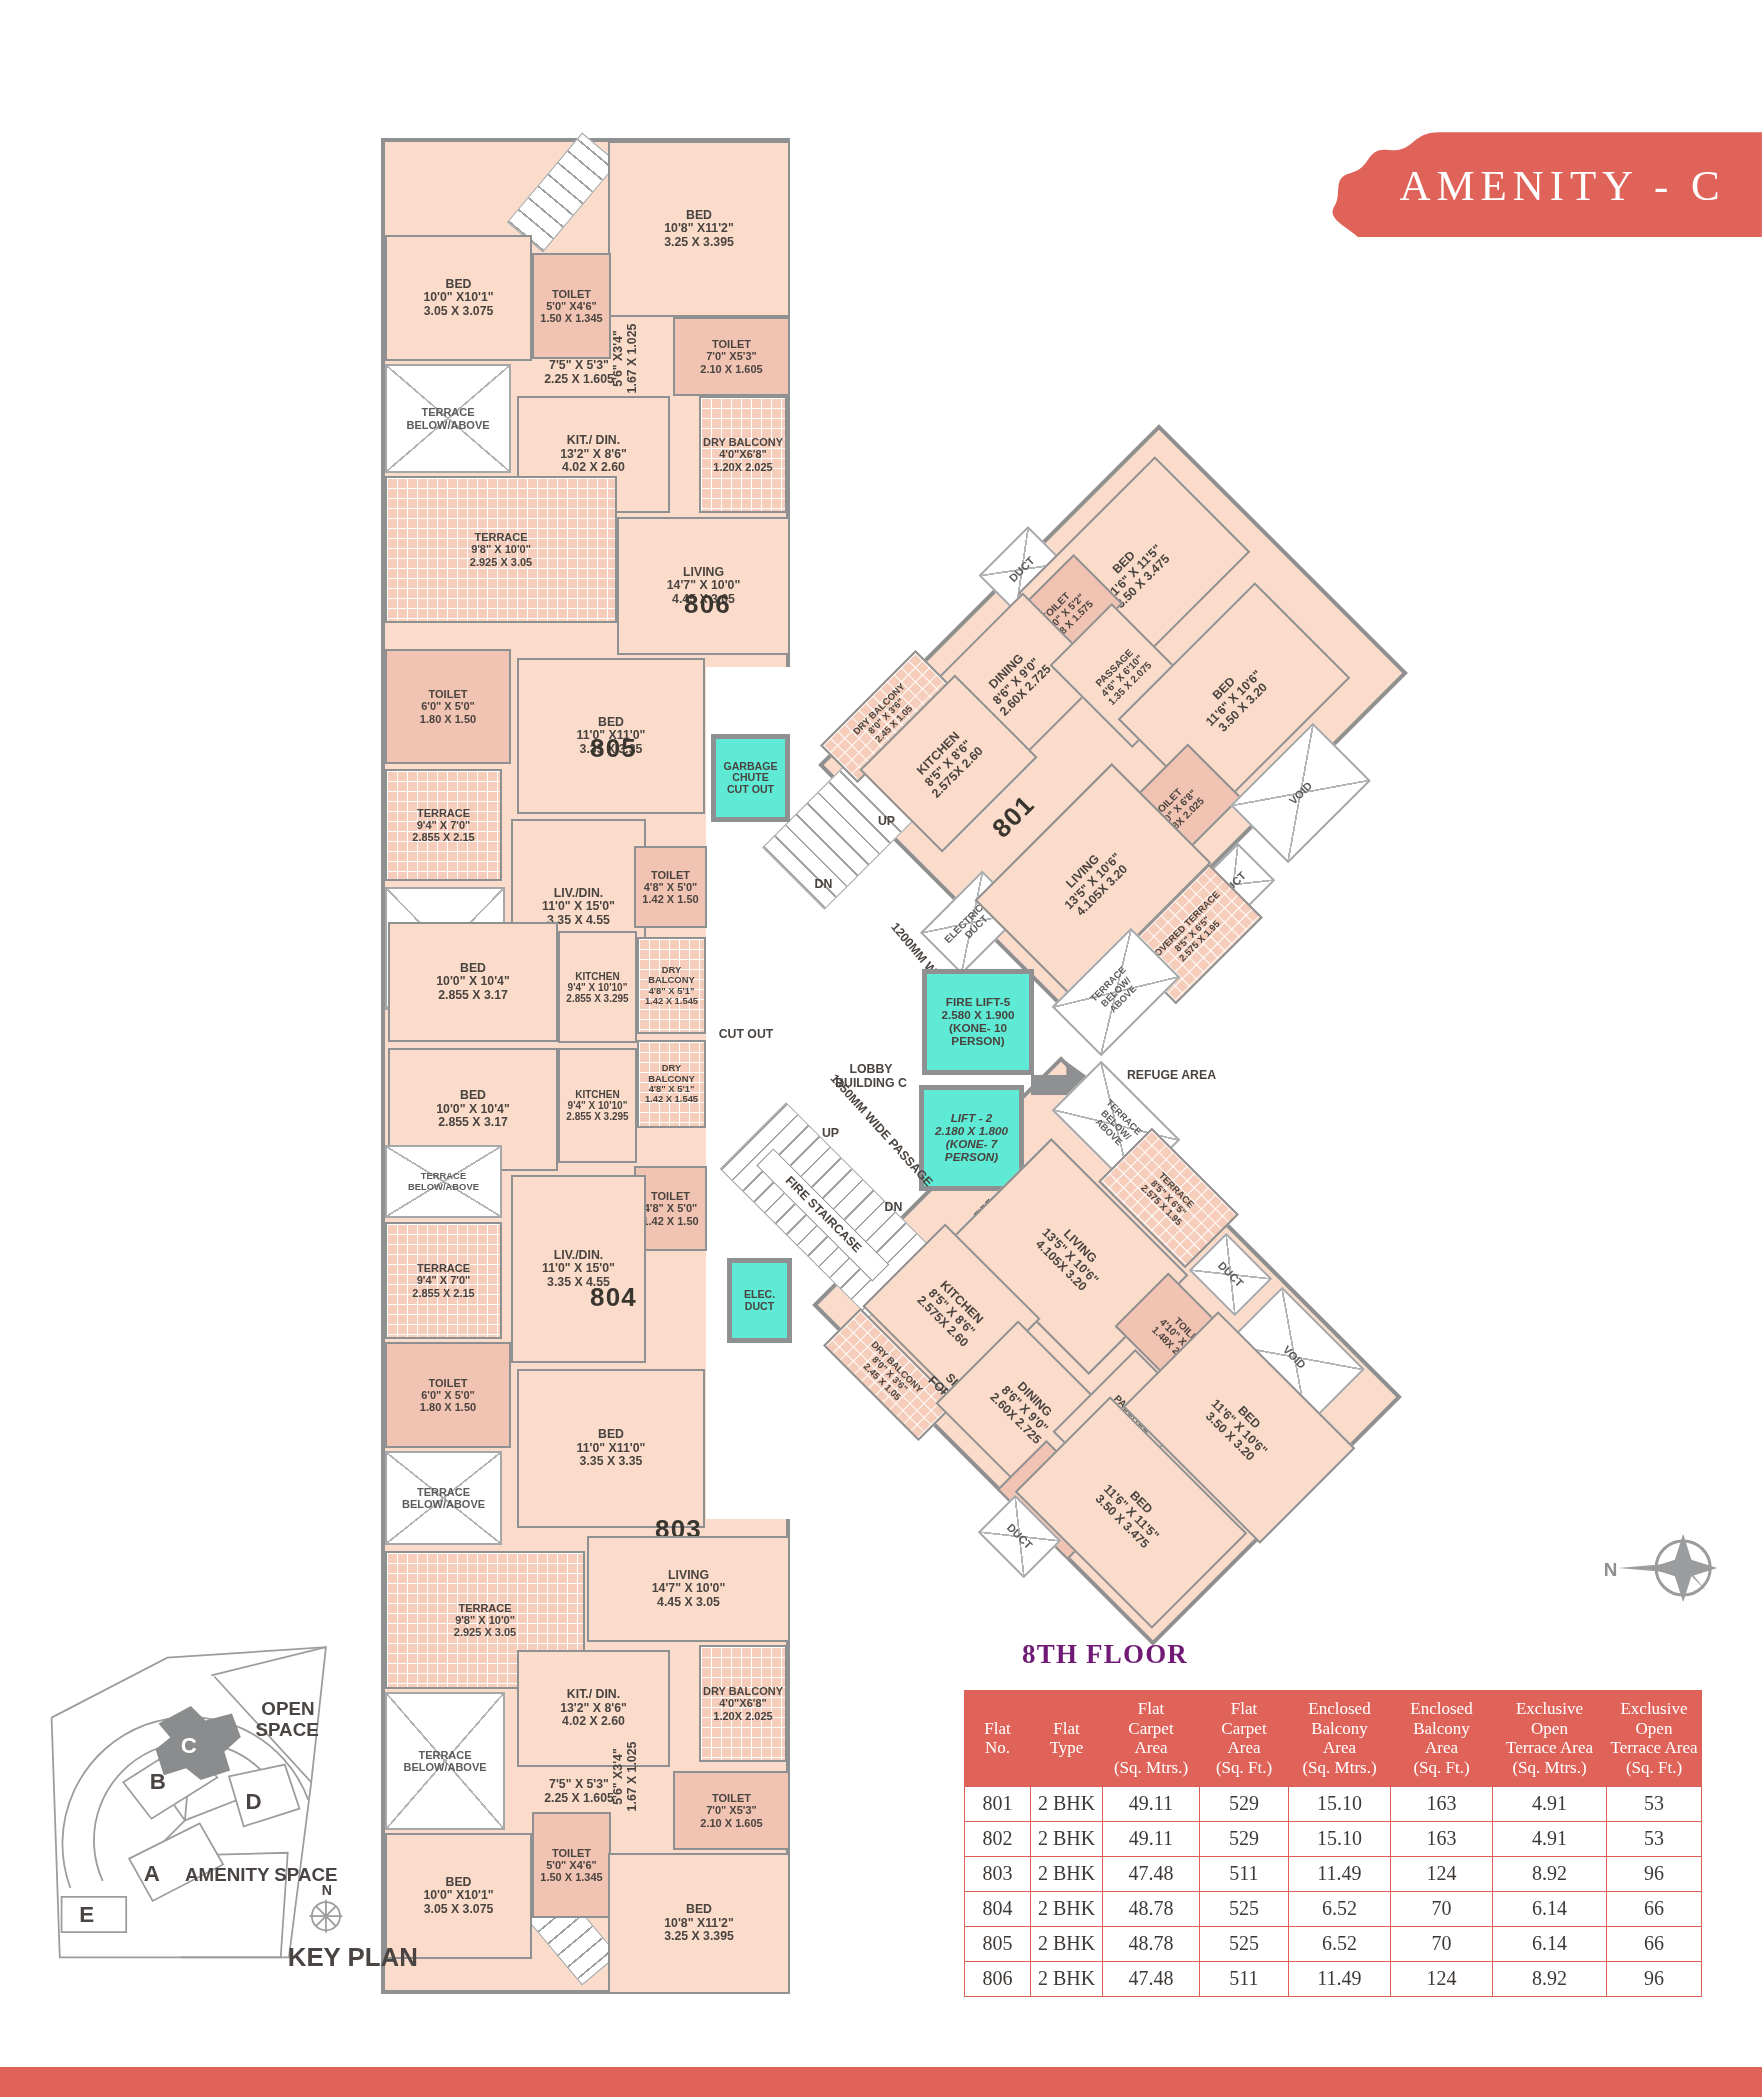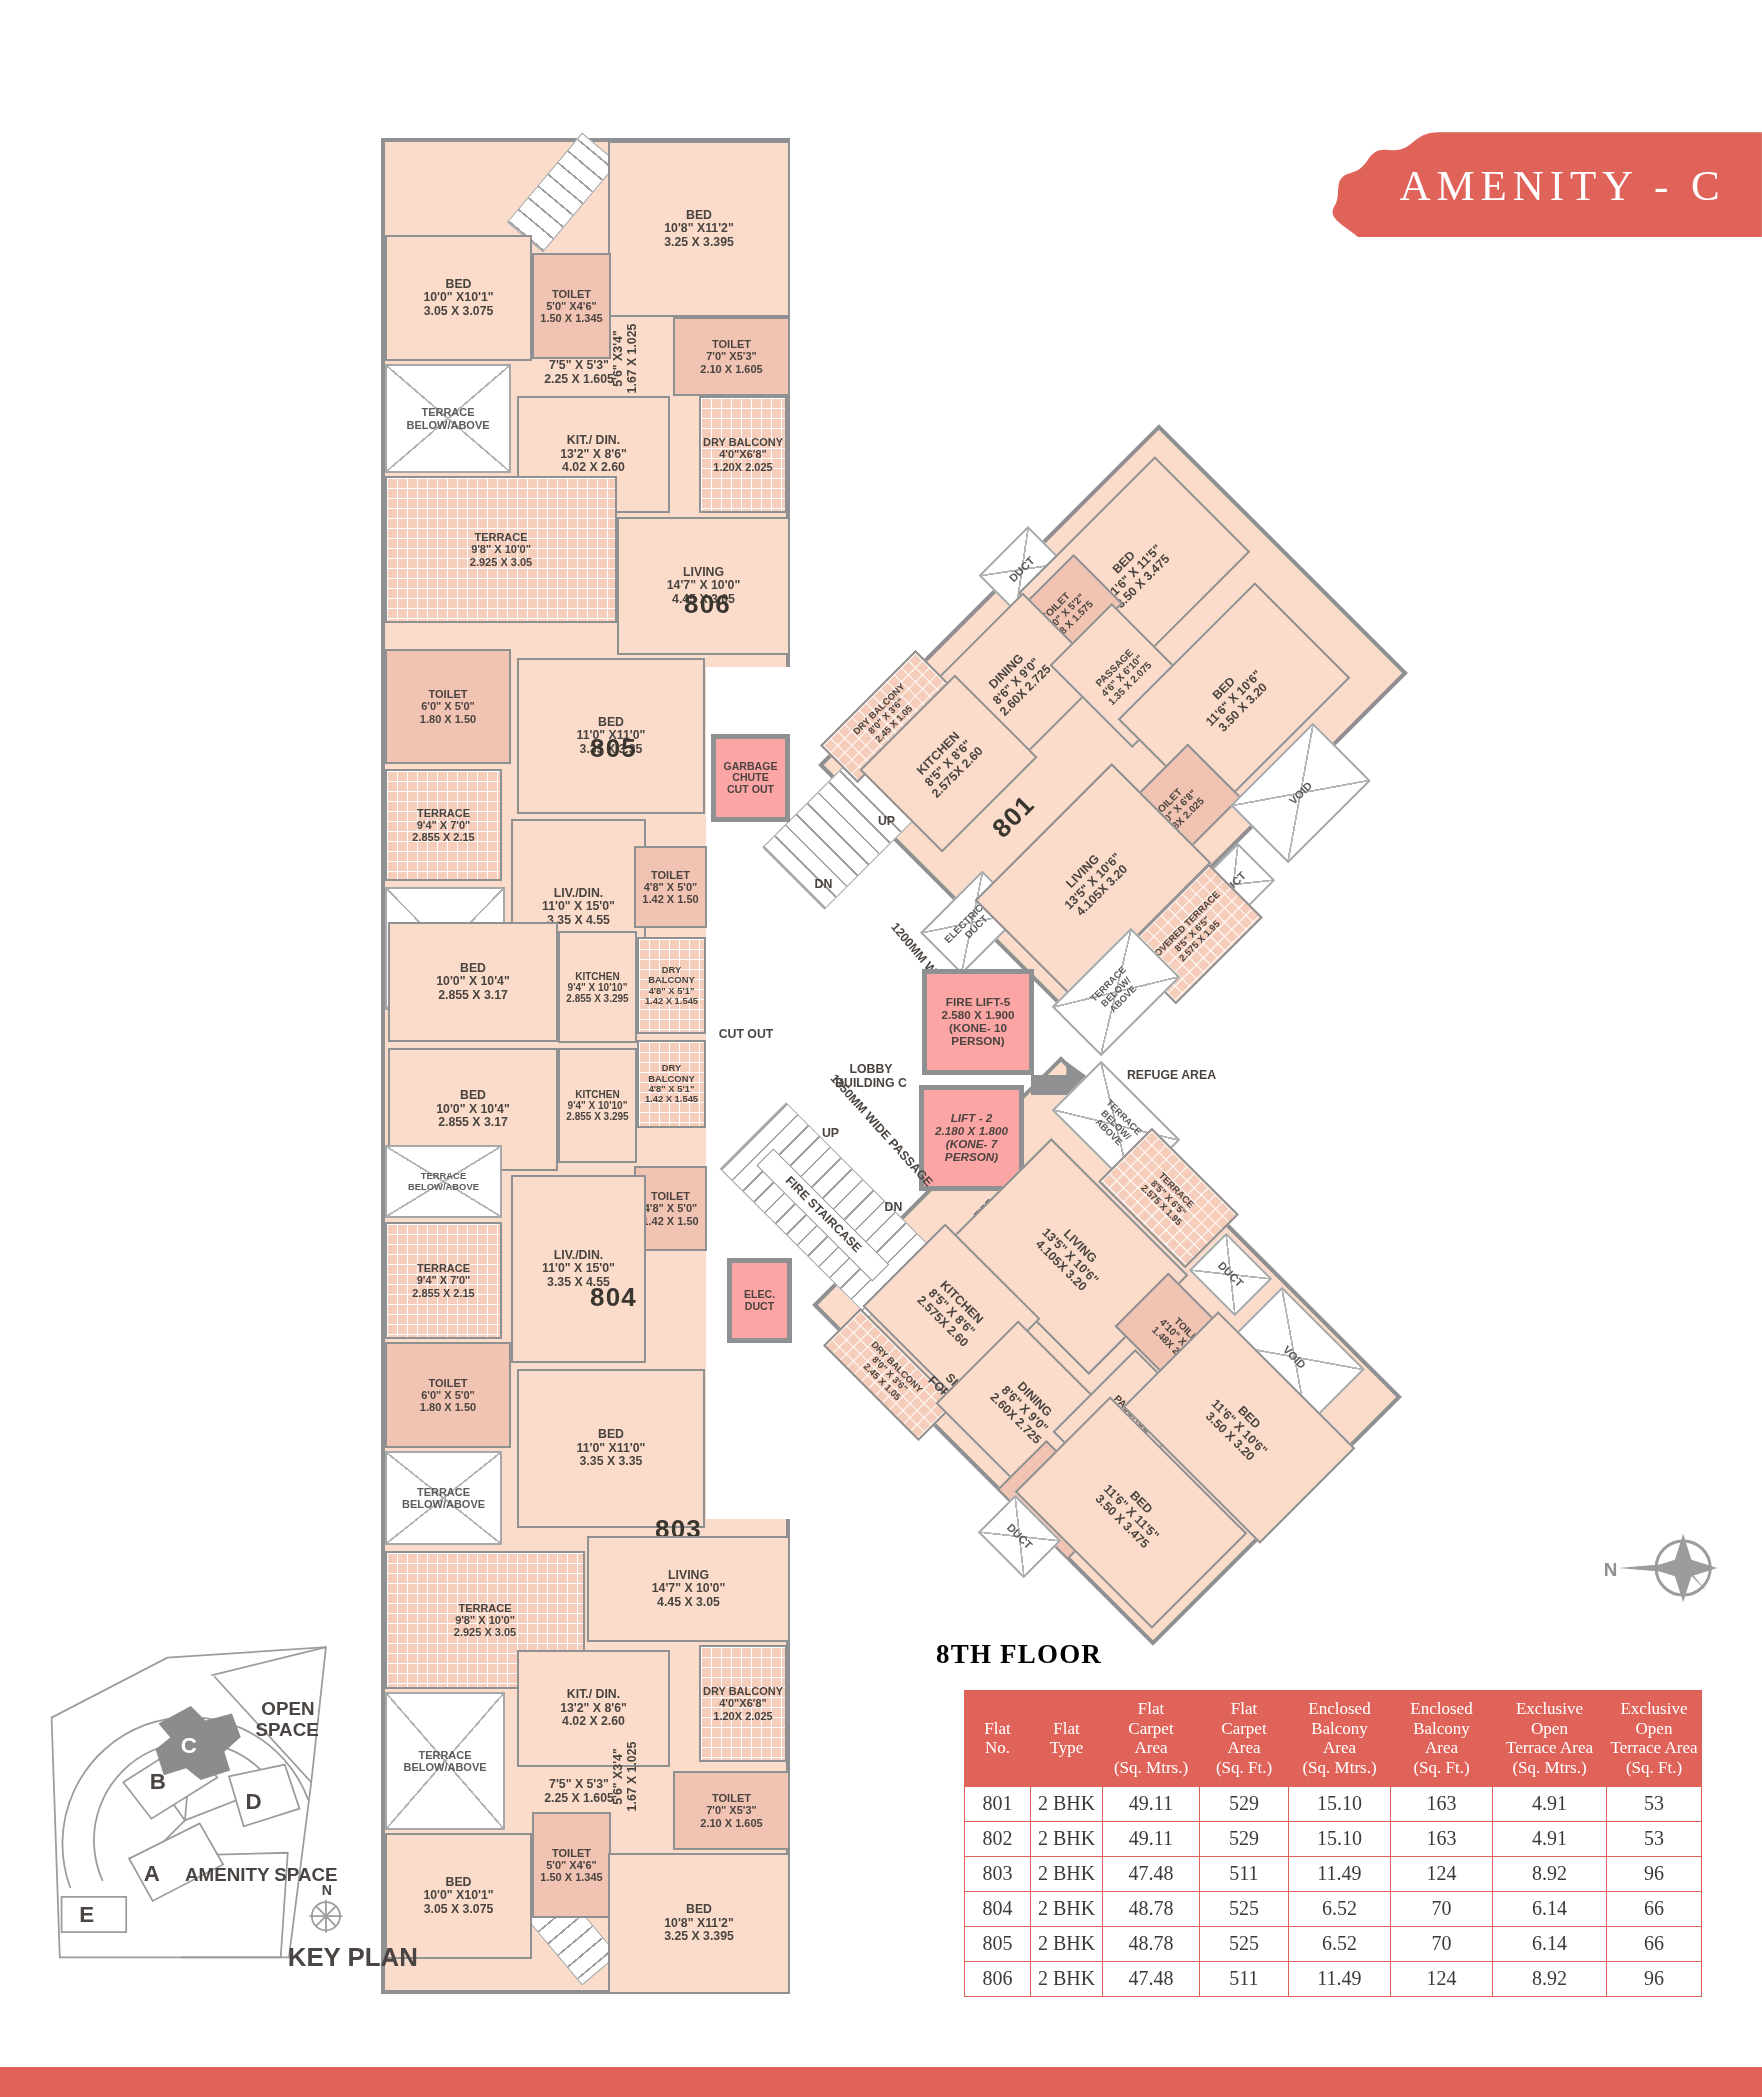--- a/index.html
+++ b/index.html
@@ -20,35 +20,35 @@
   .tile{background-color:#f5cdba;border:2.9px solid #8e9091;font-size:11px;
         background-image:linear-gradient(#fff 1.2px,transparent 1.2px),
                          linear-gradient(90deg,#fff 1.2px,transparent 1.2px);
         background-size:10px 10px;}
   .xbox{background-color:#fff;border:2.3px solid #a5a7a8;font-size:11px;color:#5c5c5c;
         background-image:
           linear-gradient(to bottom right,transparent calc(50% - 0.9px),#b3b5b6 calc(50% - 0.9px),#b3b5b6 calc(50% + 0.9px),transparent calc(50% + 0.9px)),
           linear-gradient(to top right,transparent calc(50% - 0.9px),#b3b5b6 calc(50% - 0.9px),#b3b5b6 calc(50% + 0.9px),transparent calc(50% + 0.9px));}
   .label{background:none;border:none;}
   .unit{background:none;border:none;font-size:26px;color:#39352f;letter-spacing:1.2px;}
-  .core{background:#fca5a5;border:5.3px solid #8e9091;font-size:11.7px;color:#4a4440;}
+  .core{background:#5eead4;border:5.3px solid #8e9091;font-size:11.7px;color:#4a4440;}
   .boxedlabel{background:#fff;border:1.8px solid #8e9091;font-size:12.3px;}
   .stair{background-color:#fff;border:1.2px solid #a0a2a3;
          background-image:repeating-linear-gradient(90deg,#a0a2a3 0 1.8px,transparent 1.8px 15.3px);}
   .arrow{background:#8e9091;clip-path:polygon(0 32%,52% 32%,52% 8%,100% 50%,52% 92%,52% 68%,0 68%);}
 
   
   .banner{position:absolute;right:0;top:103px;width:517px;height:138px;}
   .banner svg{position:absolute;left:0;top:0;}
   .banner .banner-text{position:absolute;right:23.5px;top:58px;width:352px;text-align:center;
       font-family:"Liberation Serif",serif;font-size:43px;color:#ffffff;letter-spacing:5.9px;}
 
   
-  .floor-heading{position:absolute;left:936px;top:1639px;font-family:"Liberation Serif",serif;
-      font-weight:bold;font-size:27px;color:#000000;letter-spacing:1.2px;}
+  .floor-heading{position:absolute;left:1022px;top:1639px;font-family:"Liberation Serif",serif;
+      font-weight:bold;font-size:27px;color:#701a75;letter-spacing:1.2px;}
   .area-table{position:absolute;left:964px;top:1690px;border-collapse:collapse;
       font-family:"Liberation Serif",serif;}
   .area-table th,.area-table td{border:1.2px solid #de5f57;text-align:center;vertical-align:middle;}
   .area-table th{background:#e0635a;color:#fff;font-weight:normal;font-size:17px;line-height:1.15;
       white-space:pre-line;padding:8.2px 2.3px;}
   .area-table td{font-size:20px;color:#3d3936;height:34px;padding:0 2.3px;}
 
   
   .bottom-strip{position:absolute;left:0;top:2067px;width:1762px;height:31px;background:#e0635a;}
   .keyplan{position:absolute;left:35px;top:1606px;}

